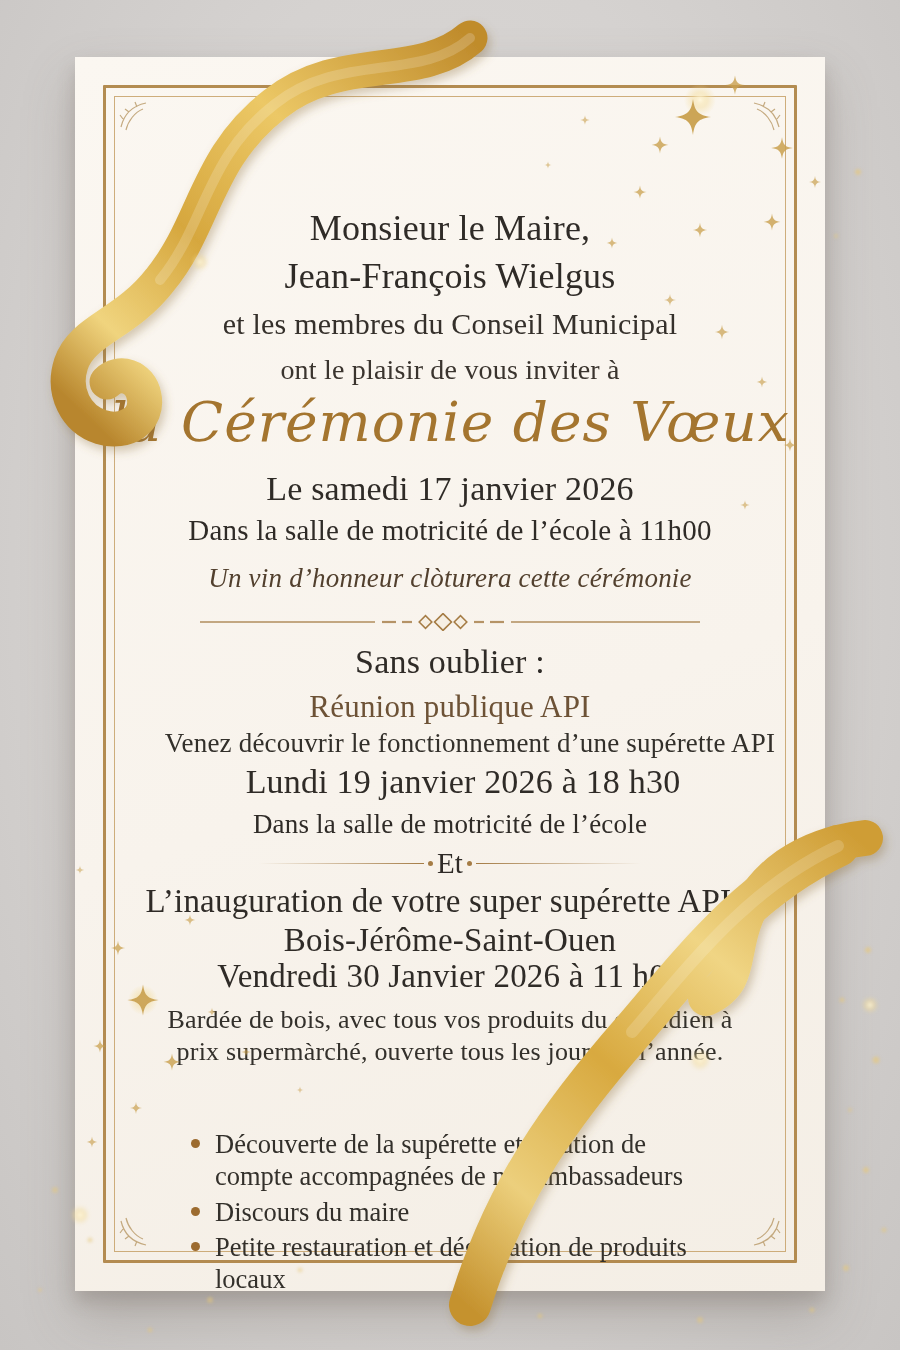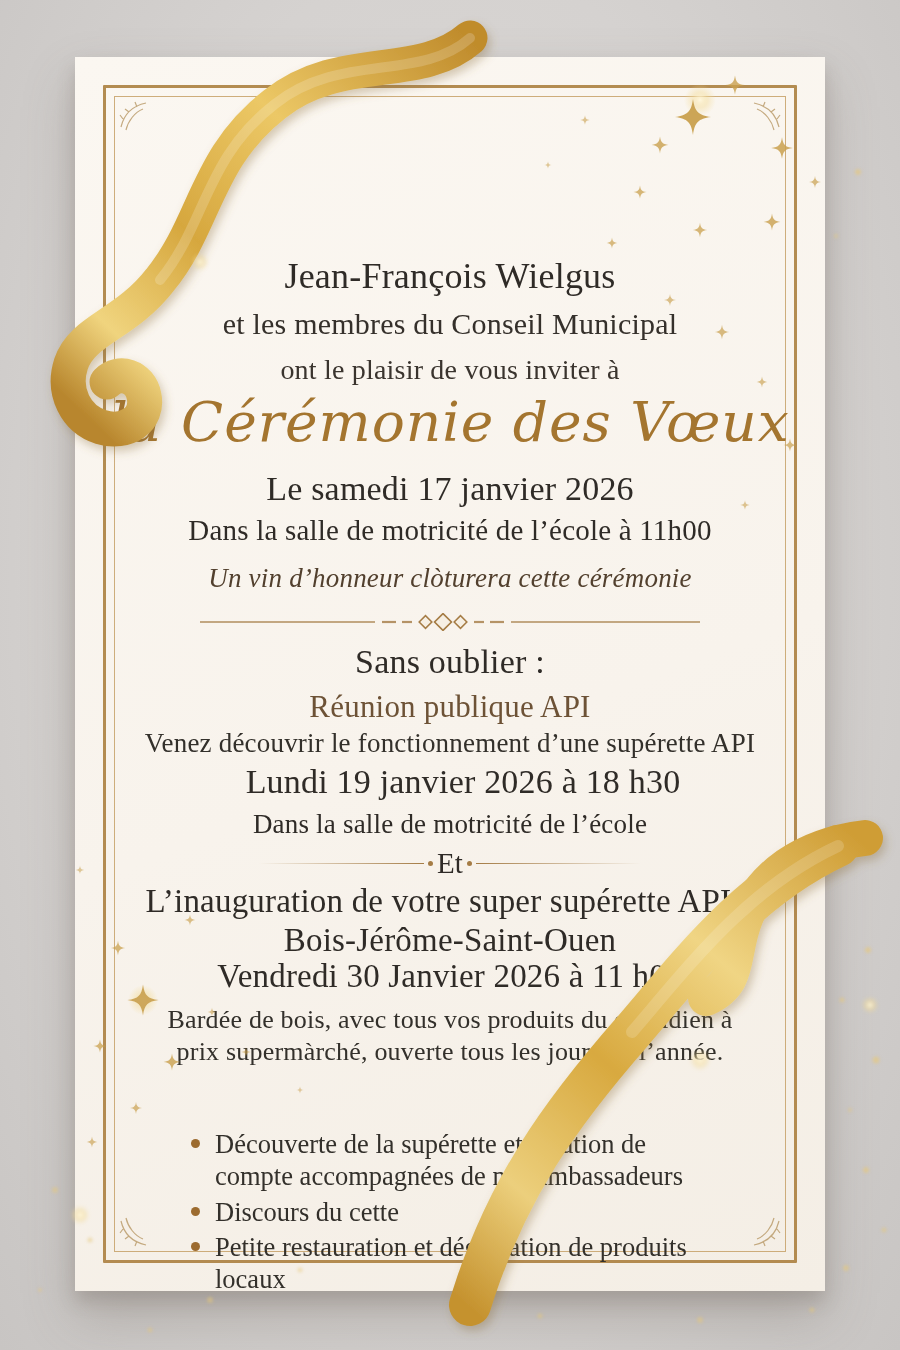--- a/index.html
+++ b/index.html
@@ -30,21 +30,21 @@
   .t-host1{top:150px;font-size:36px;}
   .t-host2{top:198px;font-size:36px;}
   .t-host3{top:250px;font-size:30px;color:#35302b;}
   .t-intro{top:297px;font-size:28px;color:#3a342e;}
   .t-title{top:333px;font-size:55px;font-style:italic;color:#a4752f;font-family:"DejaVu Serif","Liberation Serif",serif;letter-spacing:1px;}
   .t-date1{top:413px;font-size:34px;}
   .t-loc1{top:457px;font-size:29px;text-align:center;}
   .t-note{top:506px;font-size:27px;font-style:italic;color:#52402e;}
   .t-sans{top:586px;font-size:34px;}
   .t-rtitle{top:632px;font-size:31px;color:#6d5236;}
-  .t-rsub{top:671px;font-size:27px;color:#33302b;}
+  .t-rsub{top:671px;font-size:27px;color:#33302b;margin-left:20px;}
   .t-rdate{top:706px;font-size:34px;padding-left:13px;}
   .t-rloc{top:752px;font-size:27px;}
   .t-il1{top:826px;font-size:33px;}
   .t-il2{top:865px;font-size:33px;}
   .t-idate{top:901px;font-size:33px;}
   .t-para{top:947px;font-size:26px;line-height:1.22;left:75px;width:600px;color:#33302b;}
   .divider-orn{position:absolute;top:556px;left:0;width:100%;display:flex;justify-content:center;}
   .divider-row{position:absolute;left:0;width:100%;display:flex;justify-content:center;align-items:center;gap:4px;color:#2f2b27;}
   .d-et{top:790px;font-size:29px;}
   .d-prog{top:1039px;font-size:28px;}
@@ -75,20 +75,21 @@
     <path d="M2,26 C5,13 13,5 27,2 M7,29 C9,20 16,11 24,8 M4,18 l-3,-4 M10,11 l-4,-3 M18,6 l-2,-5" stroke="#b3915b" stroke-width="1.2" fill="none"></path>
   </svg>
   <svg class="flourish" style="left:44px;bottom:44px;transform:scaleY(-1);" width="34" height="34">
     <path d="M2,26 C5,13 13,5 27,2 M7,29 C9,20 16,11 24,8 M4,18 l-3,-4 M10,11 l-4,-3 M18,6 l-2,-5" stroke="#b3915b" stroke-width="1.2" fill="none"></path>
   </svg>
   <svg class="flourish" style="right:44px;bottom:44px;transform:scale(-1,-1);" width="34" height="34">
     <path d="M2,26 C5,13 13,5 27,2 M7,29 C9,20 16,11 24,8 M4,18 l-3,-4 M10,11 l-4,-3 M18,6 l-2,-5" stroke="#b3915b" stroke-width="1.2" fill="none"></path>
   </svg>
 
   <div class="content">
+    <div class="line t-host1">Monsieur le Maire,</div>
     <div class="line t-host2">Jean-François Wielgus</div>
     <div class="line t-host3">et les membres du Conseil Municipal</div>
     <div class="line t-intro">ont le plaisir de vous inviter à</div>
     <div class="line t-title nowrap">la Cérémonie des Vœux</div>
     <div class="line t-date1">Le samedi 17 janvier 2026</div>
     <div class="line t-loc1 nowrap">Dans la salle de motricité de l’école à 11h00</div>
     <div class="line t-note nowrap">Un vin d’honneur clòturera cette cérémonie</div>
 
     <div class="divider-orn">
       <svg width="520" height="18">
@@ -119,21 +120,21 @@
     </div>
 
     <div class="line t-il1 nowrap">L’inauguration de votre super supérette API à</div>
     <div class="line t-il2">Bois-Jérôme-Saint-Ouen</div>
     <div class="line t-idate">Vendredi 30 Janvier 2026 à 11 h00</div>
     <div class="line t-para">Bardée de bois, avec tous vos produits du quotidien à prix supermàrché, ouverte tous les jours de l’année.</div>
 
 
     <ul class="bullets">
       <li><span class="dot"></span><span>Découverte de la supérette et création de compte accompagnées de nos ambassadeurs</span></li>
-      <li><span class="dot"></span><span>Discours du cette</span></li>
+      <li><span class="dot"></span><span>Discours du maire</span></li>
       <li><span class="dot"></span><span>Petite restauration et dégustation de produits locaux</span></li>
     </ul>
   </div>
 </div>
 
 <svg class="deco" width="900" height="1350" viewBox="0 0 900 1350">
   <defs>
     <linearGradient id="rib1" gradientUnits="userSpaceOnUse" x1="470" y1="40" x2="100" y2="430">
       <stop offset="0" stop-color="#c08c2c"></stop>
       <stop offset="0.35" stop-color="#ecc866"></stop>

